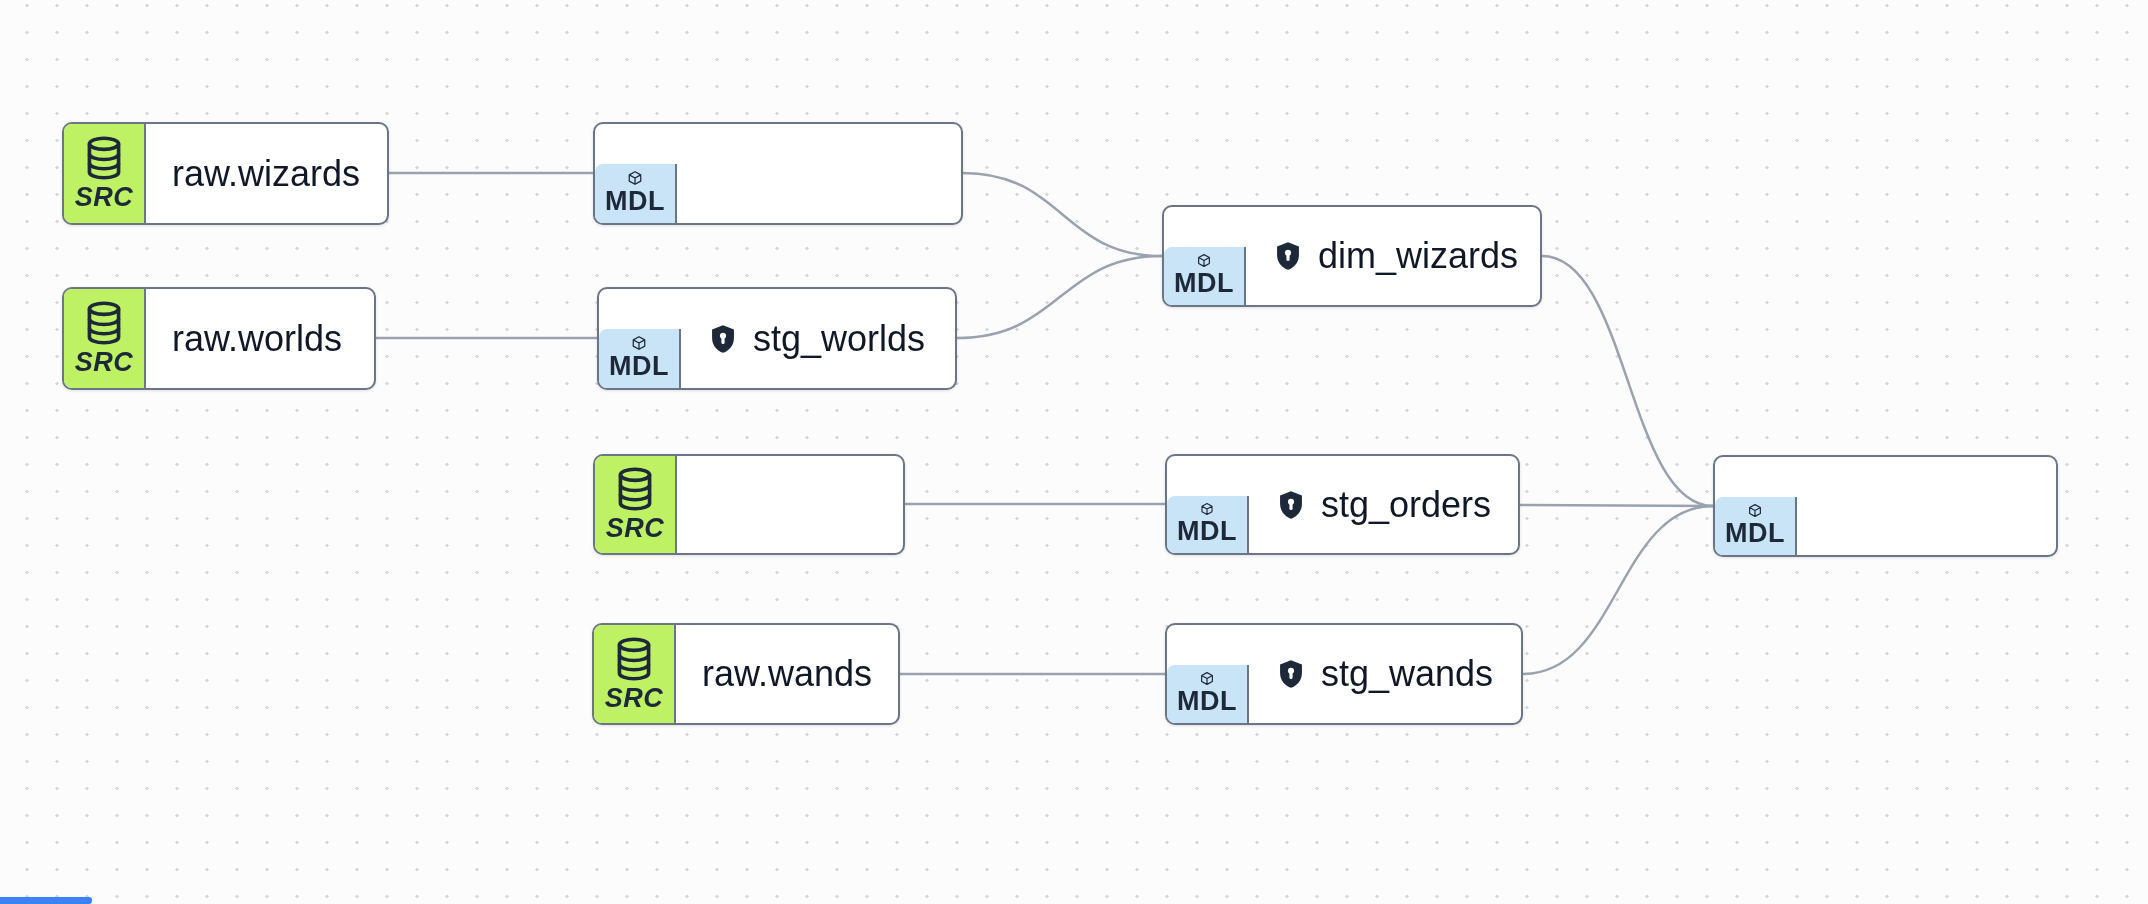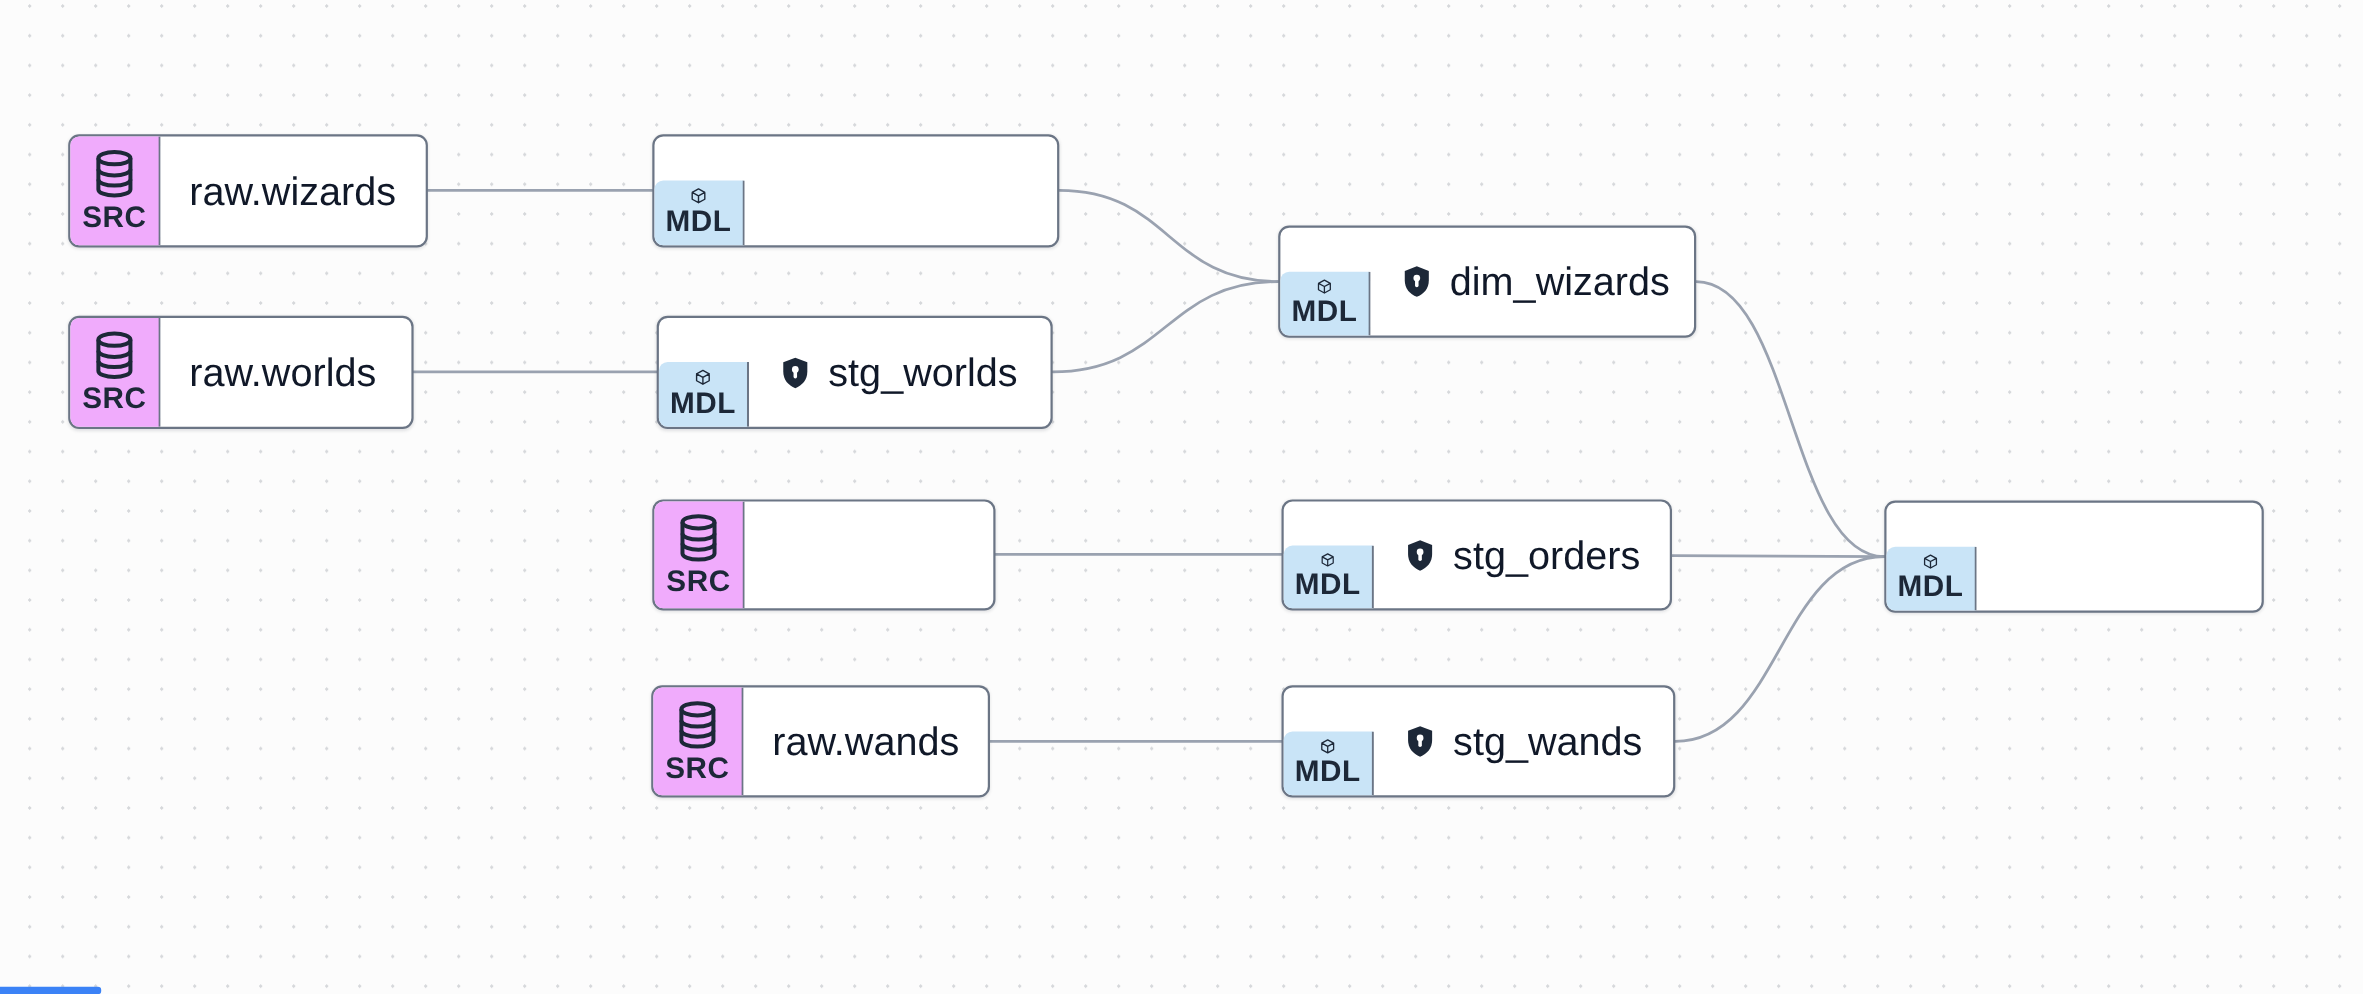--- a/index.html
+++ b/index.html
@@ -18,21 +18,21 @@
     background:#ffffff;border:2px solid #6b7585;border-radius:10px;
     box-shadow:0 1px 3px rgba(16,24,40,.12);
     cursor:pointer;
   }
   .badge{
     width:82px;flex:0 0 82px;display:flex;flex-direction:column;align-items:center;
     justify-content:center;gap:2px;
     border-right:2px solid #6b7585;border-radius:8px 0 0 8px;
     padding:6px 0 8px 0;box-sizing:border-box;
   }
-  .badge.src{background:#f0abfc;}
+  .badge.src{background:#bef264;font-style:italic;}
   .badge.mdl{background:#c9e4f7;margin-top:40px;}
   .badge-label{
     font-size:27px;font-weight:700;color:#1d2838;line-height:1;
     letter-spacing:0.5px;
   }
   .badge .tico{width:46px;height:48px;display:block;}
   .content{
     flex:1;display:flex;align-items:center;gap:14px;
     padding:0 20px 0 26px;min-width:0;
   }

